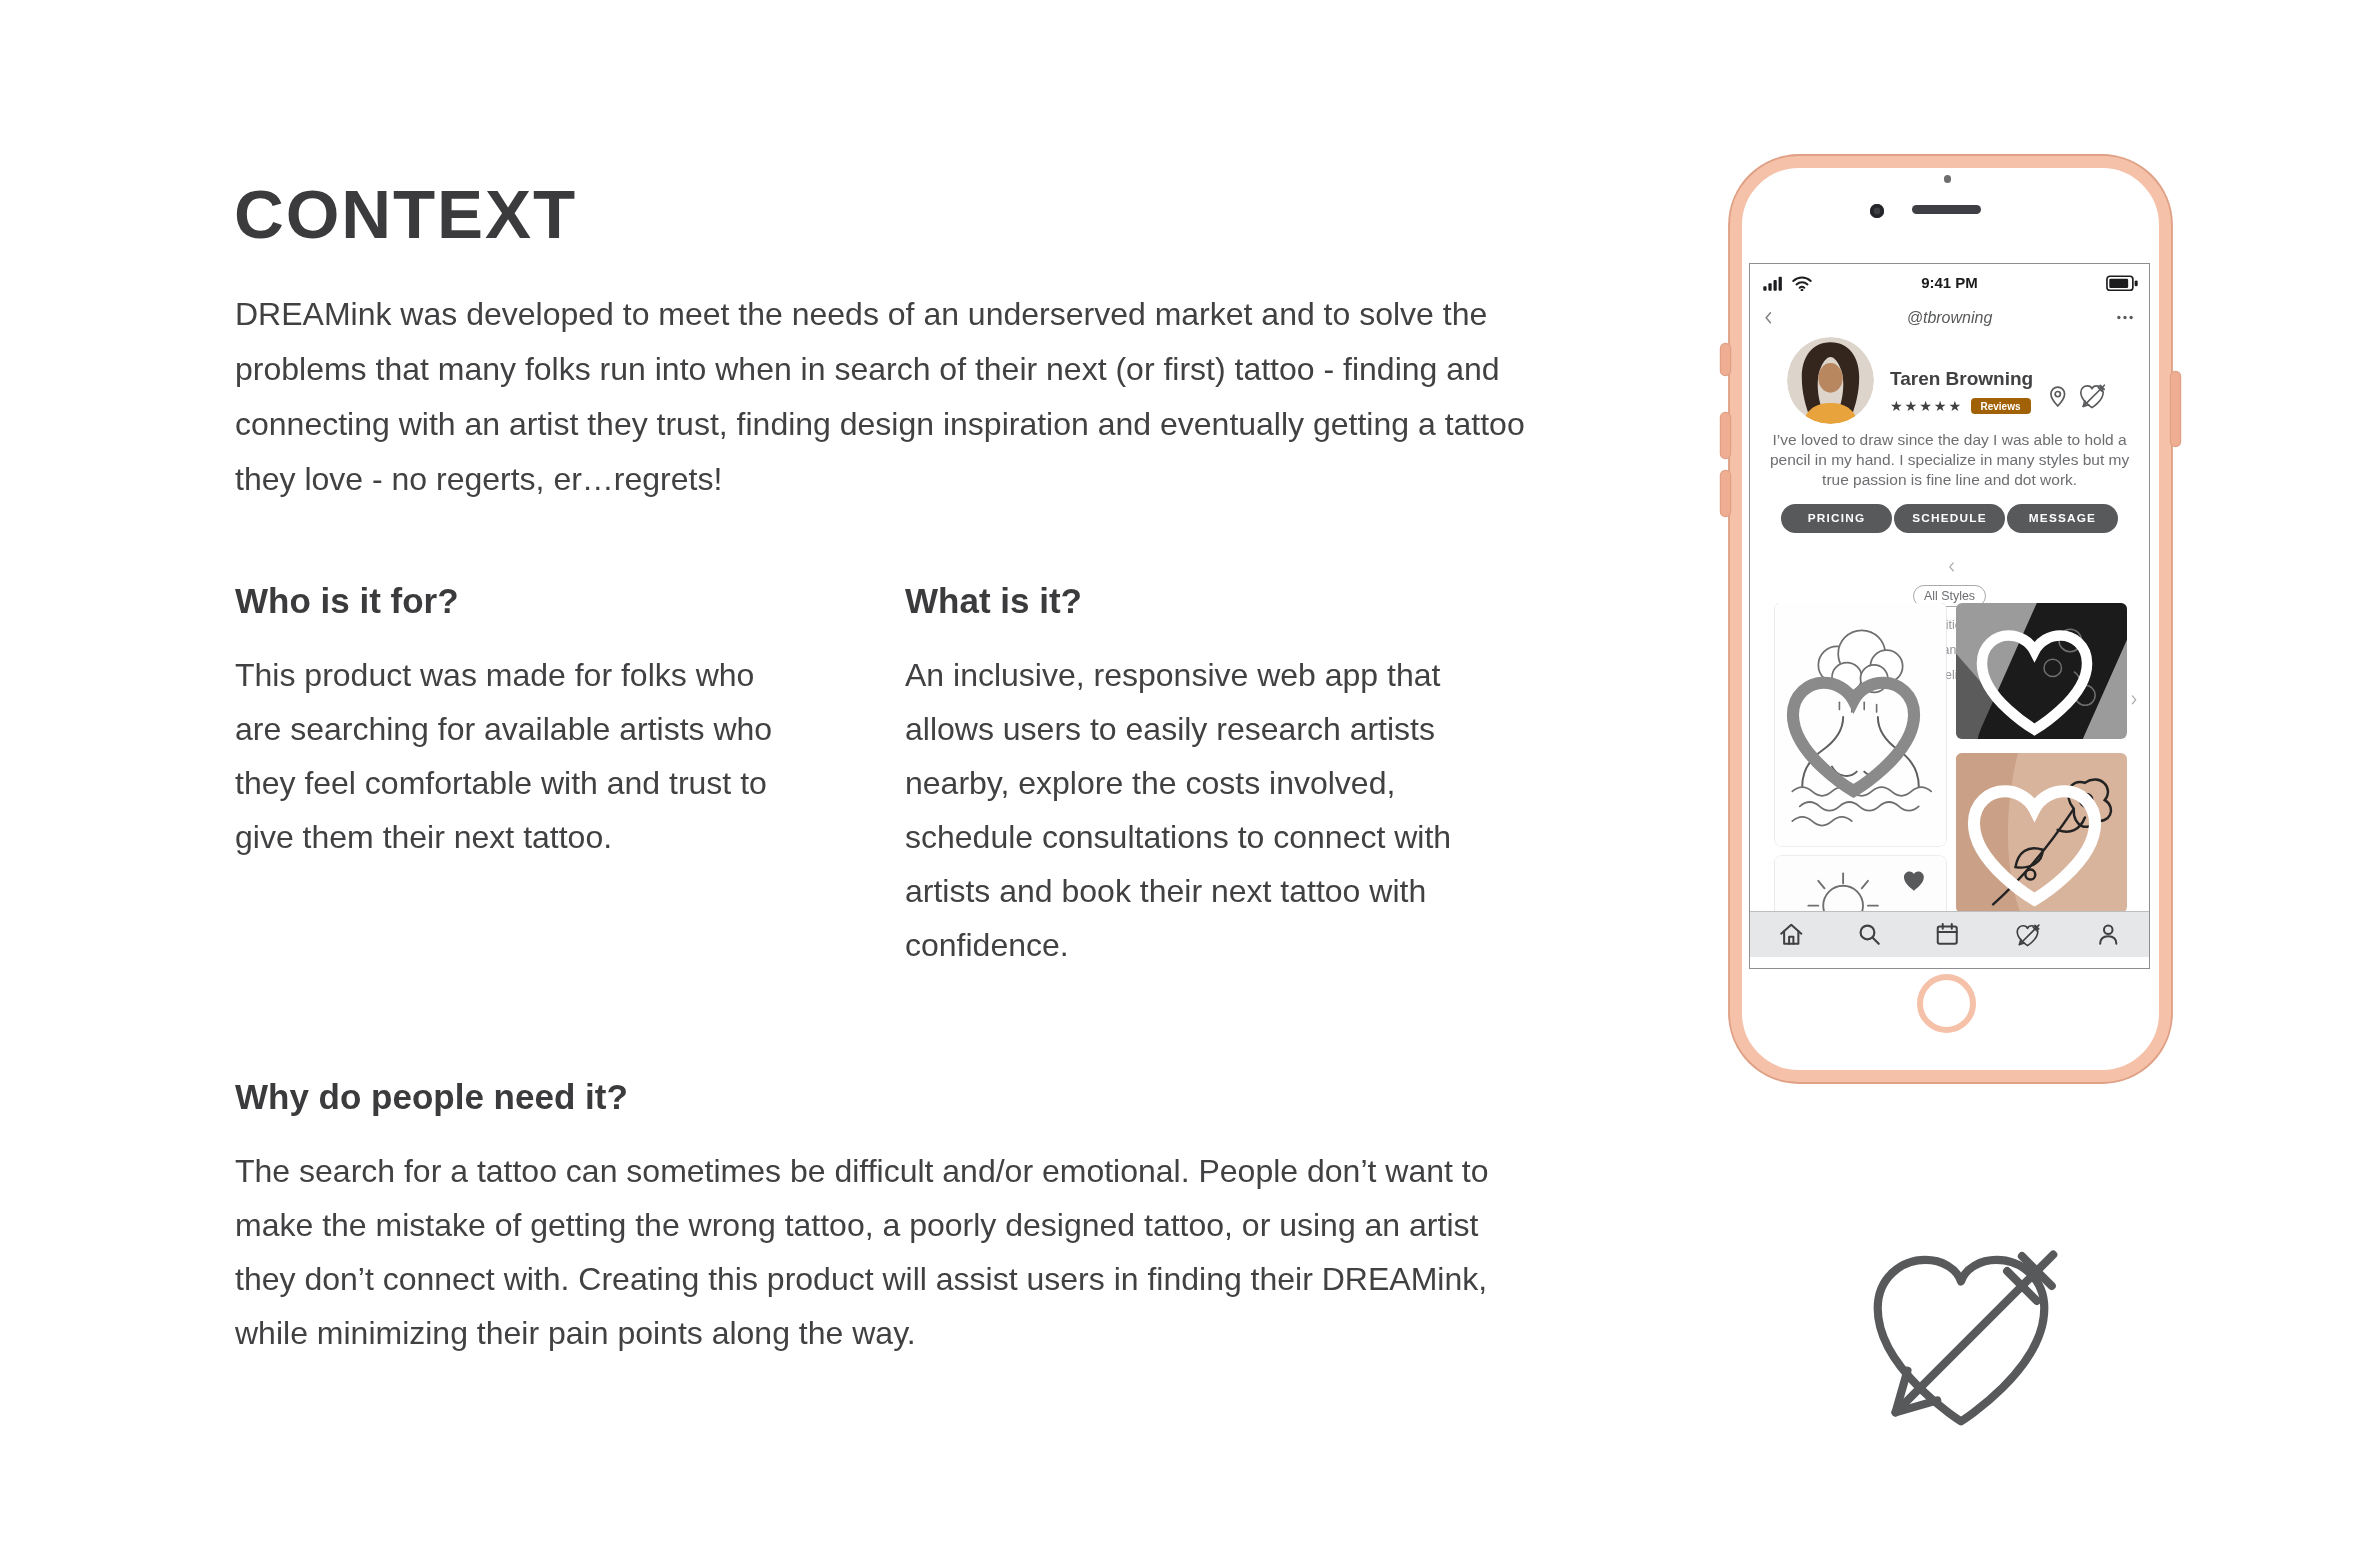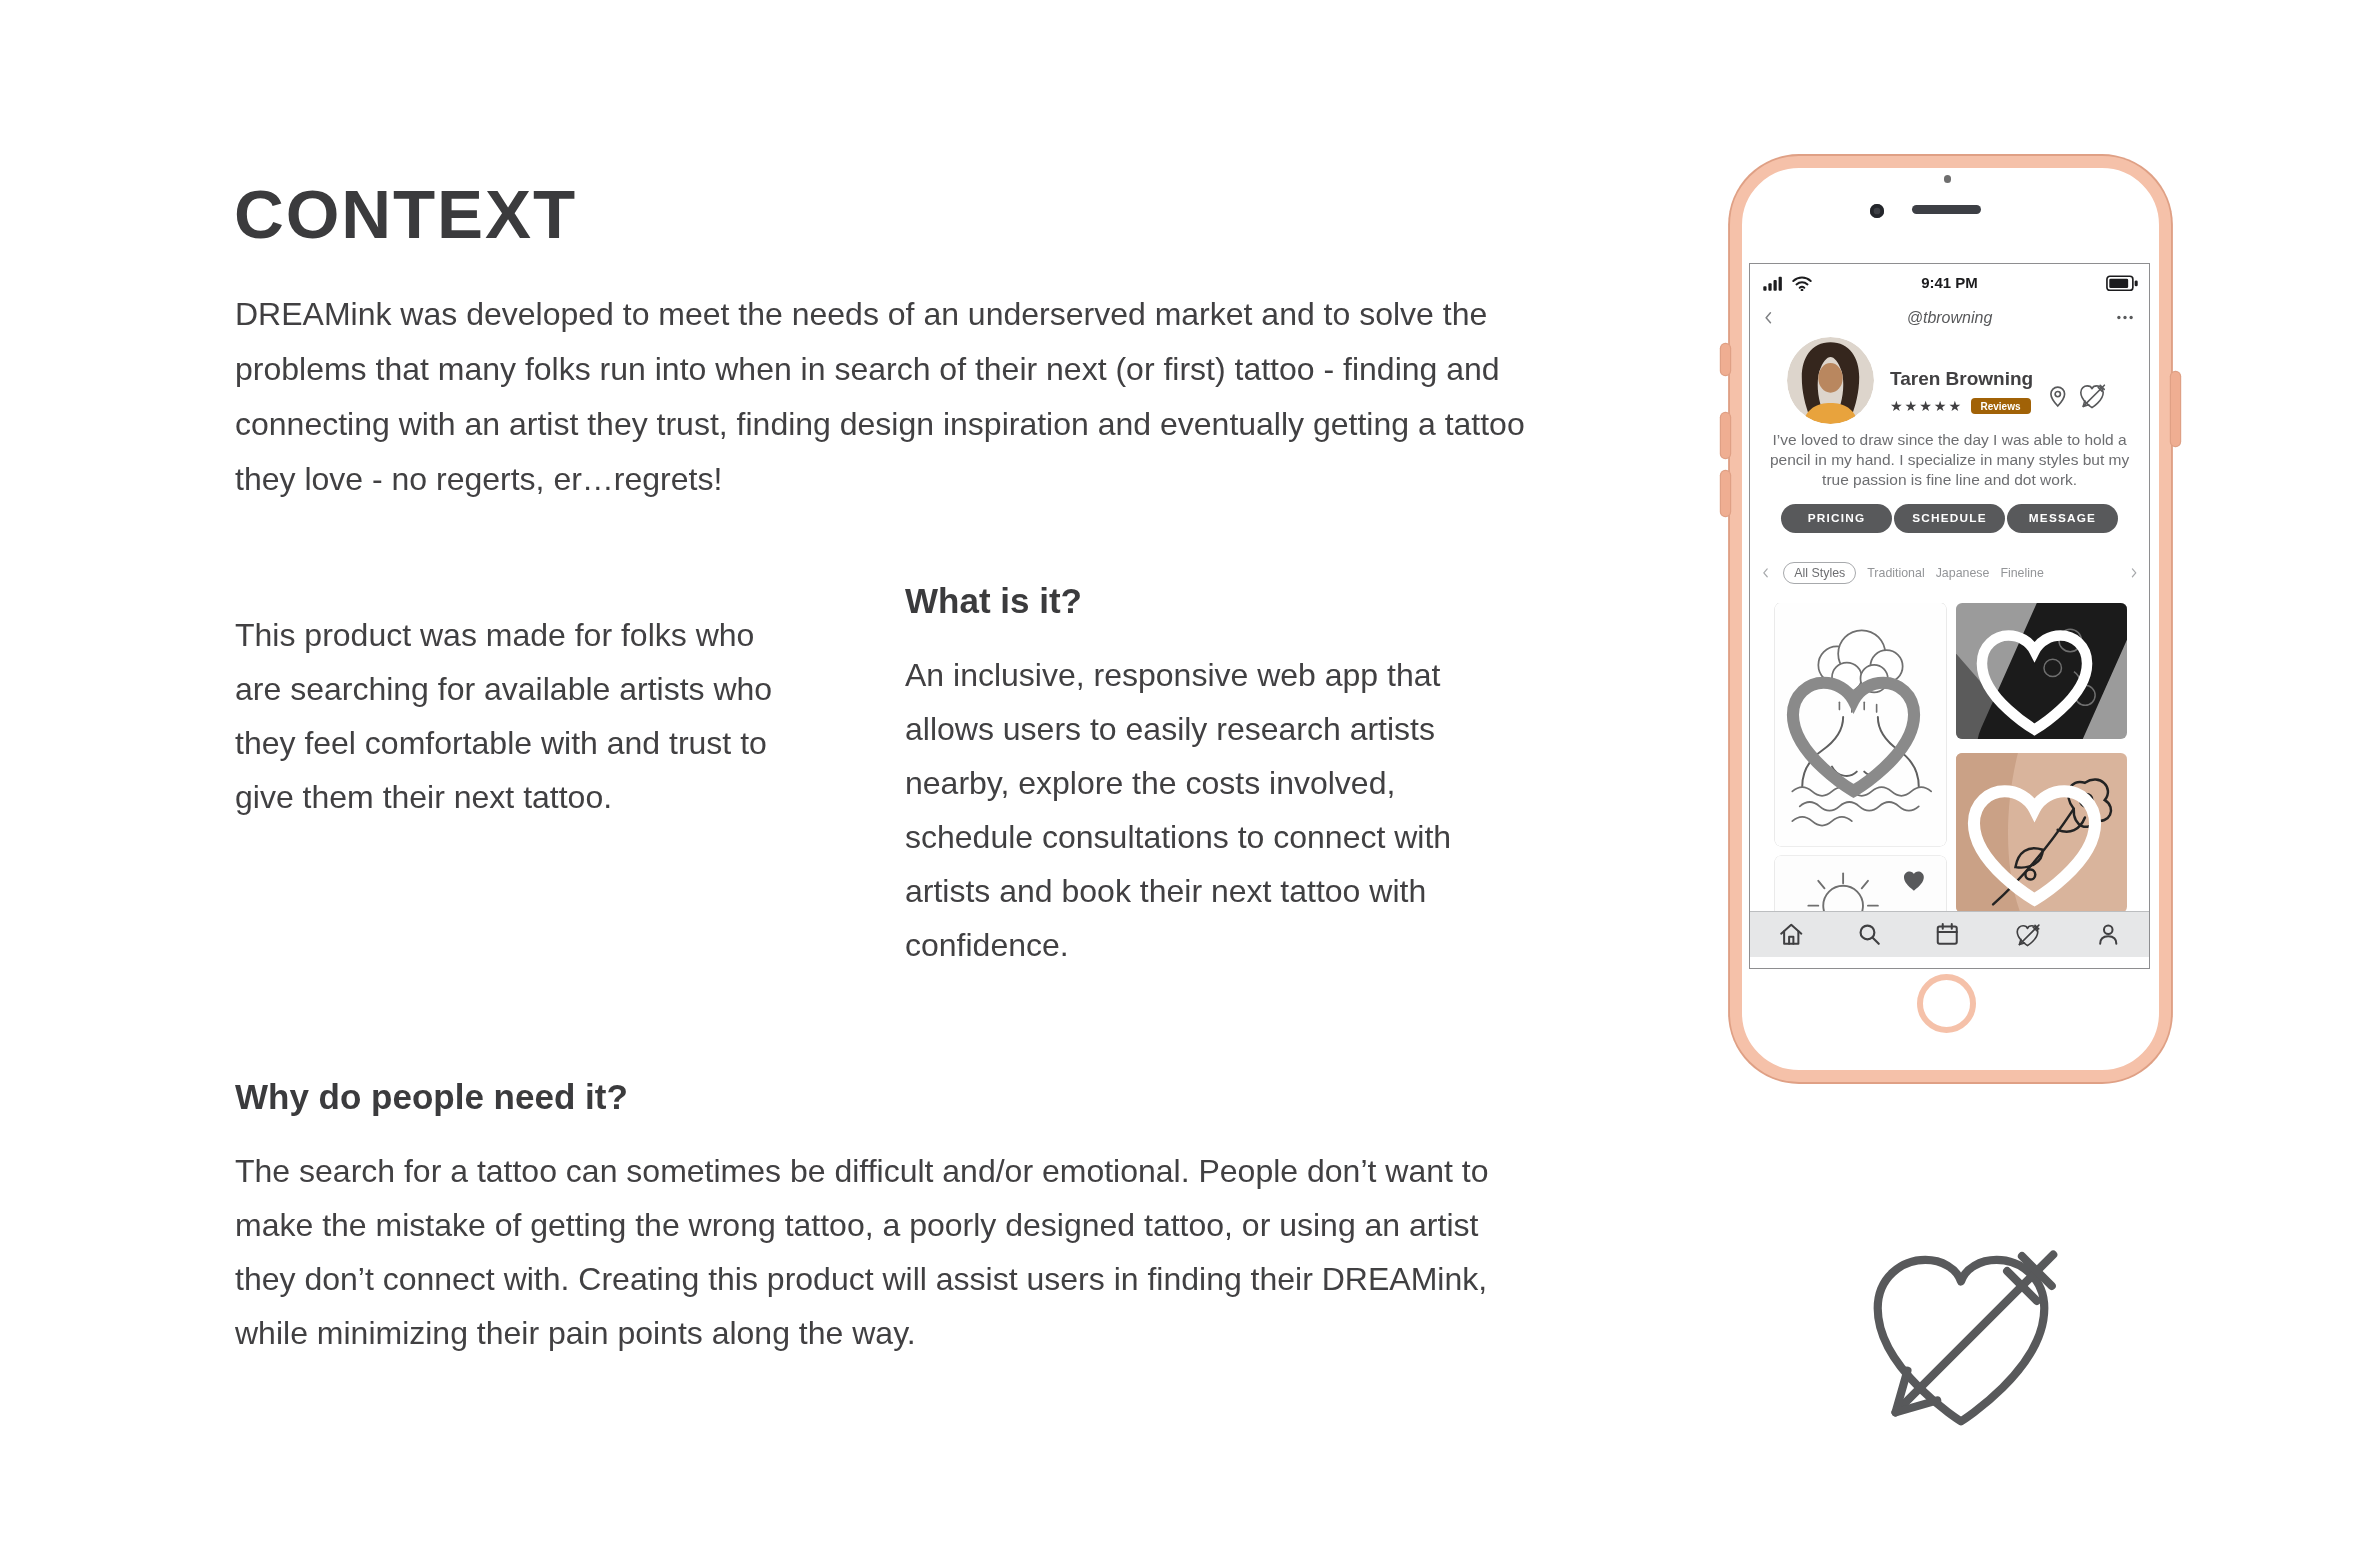--- a/index.html
+++ b/index.html
@@ -48,21 +48,21 @@
   .reviews{font-size:10px;background:#a16207;color:#ffffff;border-radius:4px;padding:2.5px 10px;font-weight:700;}
   .pin-ic{left:296px;top:121px;width:23.5px;height:23.5px;color:#58595b;}
   .ha-ic{left:324px;top:116px;width:36px;height:32px;color:#58595b;}
   .bio{left:18.6px;top:166px;width:362px;text-align:center;font-size:15.5px;line-height:20px;color:#6d6e71;}
 
   .actions{left:0;right:0;top:240px;height:28.5px;display:flex;justify-content:center;gap:2px;}
   .action-btn{width:111px;height:28.5px;background:#58595b;color:#ffffff;border:none;border-radius:15.5px;
               font-size:11.8px;font-weight:700;letter-spacing:1.2px;font-family:inherit;
               display:flex;align-items:center;justify-content:center;cursor:pointer;}
 
-  .filters{left:5px;right:5px;top:296px;height:26px;display:flex;align-items:center;gap:11px;}
+  .filters{left:5px;right:5px;top:296px;height:26px;display:flex;align-items:center;gap:11px;flex-direction:column;}
   .f-chevL{width:13.6px;height:13.6px;color:#a7a9ac;margin-left:3.7px;flex:none;}
   .f-chevR{width:13.6px;height:13.6px;color:#a7a9ac;margin-left:auto;margin-right:3.7px;flex:none;}
   .f-chip{border:1.2px solid #a7a9ac;border-radius:13.6px;padding:3.1px 10px;font-size:12.4px;color:#6d6e71;flex:none;}
   .f-item{font-size:12.4px;color:#939598;flex:none;}
 
   .gallery{left:0;top:339px;width:399px;height:308px;overflow:hidden;}
   .gimg{position:absolute;border-radius:6.2px;overflow:hidden;}
   .gimg svg{display:block;width:100%;height:100%;}
   .g1{left:25px;top:0;width:171px;height:243px;background:#fff;box-shadow:0 0 0 0.6px #dcdcdc;}
   .g2{left:206px;top:0;width:171px;height:136px;}
@@ -163,20 +163,21 @@
       </symbol>
   </defs>
 </svg>
 
 <div class="page">
 
   <h1 class="abs" id="heading">CONTEXT</h1>
   <p class="abs" id="intro">DREAMink was developed to meet the needs of an underserved market and to solve the problems that many folks run into when in search of their next (or first) tattoo - finding and connecting with an artist they trust, finding design inspiration and eventually getting a tattoo they love - no regerts, er…regrets!</p>
 
   <div class="abs" id="who">
+    <h2 class="subhead">Who is it for?</h2>
     <p class="bodytext">This product was made for folks who are searching for available artists who they feel comfortable with and trust to give them their next tattoo.</p>
   </div>
 
   <div class="abs" id="what">
     <h2 class="subhead">What is it?</h2>
     <p class="bodytext">An inclusive, responsive web app that allows users to easily research artists nearby, explore the costs involved, schedule consultations to connect with artists and book their next tattoo with confidence.</p>
   </div>
 
   <div class="abs" id="why">
     <h2 class="subhead">Why do people need it?</h2>

